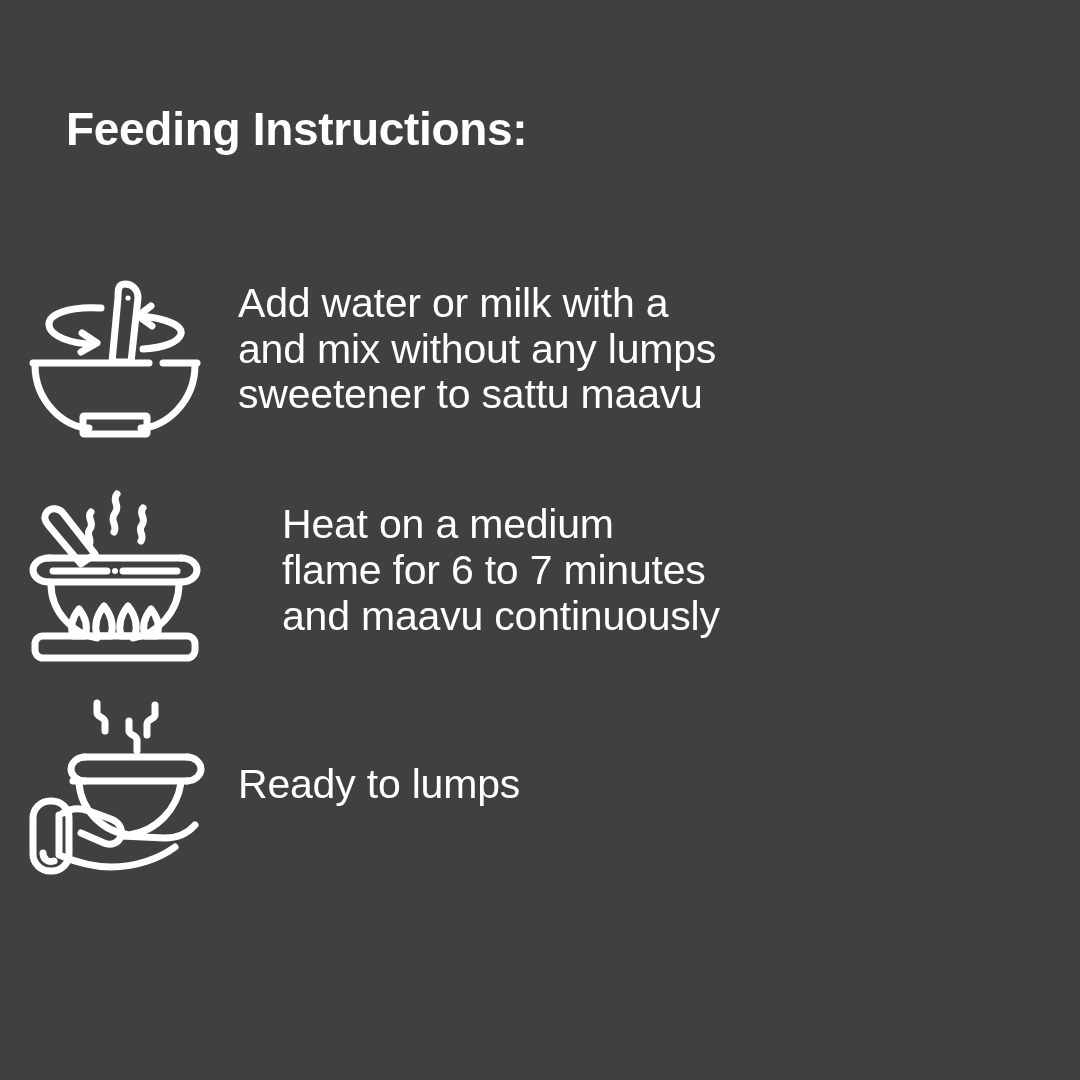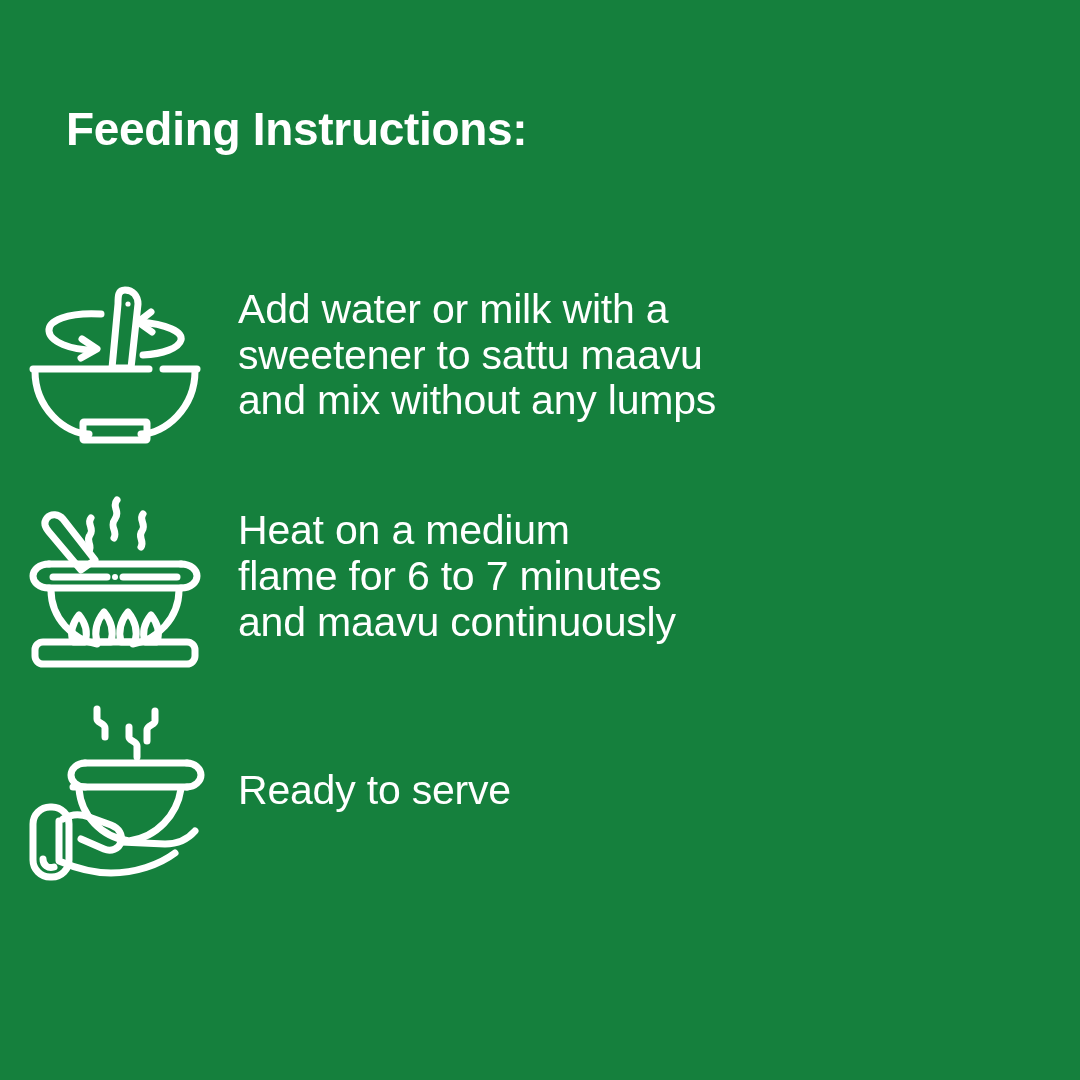--- a/index.html
+++ b/index.html
@@ -28,21 +28,21 @@
     font-size: 46px;
     font-weight: bold;
     color: #ffffff;
     letter-spacing: -0.3px;
     line-height: 1.1;
     white-space: nowrap;
   }
   #steps {
     position: absolute;
     left: 0;
-    top: 248px;
+    top: 242px;
     width: 1080px;
   }
   .step {
     display: flex;
     align-items: center;
     width: 1080px;
   }
   .step-icon {
     width: 230px;
     min-width: 230px;
@@ -58,30 +58,30 @@
     font-size: 41px;
     line-height: 1.12;
     letter-spacing: -0.2px;
     padding-left: 8px;
   }
   .step-text .line {
     display: block;
     white-space: nowrap;
   }
   #step-1 { height: 215px; }
-  #step-2 { height: 228px; }
+  #step-2 { height: 228px; gap: 44px; }
   #step-3 { height: 200px; }
   #step-1 .step-icon { height: 215px; }
   #step-2 .step-icon { height: 228px; }
   #step-3 .step-icon { height: 200px; }
 </style>
 </head>
 <body style="background: rgb(106, 45, 145);">
 
-<div id="card" style="background: #15803d;">
+<div id="card" style="background: #404040;">
 
   <div id="page-title">Feeding Instructions:</div>
 
   <div id="steps">
 
     <div class="step" id="step-1">
       <div class="step-icon">
         <svg width="176" height="176" viewBox="0 0 176 176" fill="none" stroke="#ffffff" stroke-width="7" stroke-linecap="round" stroke-linejoin="round">
 
           <path d="M74 46 C40 44 21 53 22 63 C23 74 44 82 66 82"></path>
@@ -100,22 +100,22 @@
           <path d="M136 101 L170 101"></path>
 
           <path d="M8 103 C8 140 38 166 62 166"></path>
           <path d="M168 103 C168 140 138 166 114 166"></path>
 
           <rect x="56" y="154" width="64" height="18" rx="1"></rect>
         </svg>
       </div>
       <div class="step-text">
         <span class="line">Add water or milk with a</span>
+        <span class="line">and mix without any lumps</span>
         <span class="line">sweetener to sattu maavu</span>
-        <span class="line">and mix without any lumps</span>
       </div>
     </div>
 
     <div class="step" id="step-2">
       <div class="step-icon">
         <svg width="180" height="186" viewBox="0 0 180 186" fill="none" stroke="#ffffff" stroke-width="7" stroke-linecap="round" stroke-linejoin="round">
 
           <path d="M66 34 C61 40 70 44 65 51 C60 57 68 61 64 67"></path>
           <path d="M92 16 C86 23 96 27 90 35 C84 43 93 47 89 54"></path>
           <path d="M118 30 C113 36 122 40 117 47 C112 53 120 57 116 63"></path>
@@ -166,18 +166,18 @@
 
           <path d="M38 118 C46 113 56 113 64 116 L86 124 C94 127 98 134 96 141 C94 148 86 151 79 148 L56 138"></path>
           <path d="M96 141 L140 143 C152 143 163 138 170 130"></path>
           <path d="M34 120 L34 160 C48 166 66 172 86 172 C110 172 134 164 150 152"></path>
 
           <rect x="8" y="106" width="36" height="70" rx="17"></rect>
           <path d="M18 158 C18 164 23 168 29 166"></path>
         </svg>
       </div>
       <div class="step-text">
-        <span class="line">Ready to serve</span>
+        <span class="line">Ready to lumps</span>
       </div>
     </div>
 
   </div>
 </div>
 
 </body></html>

